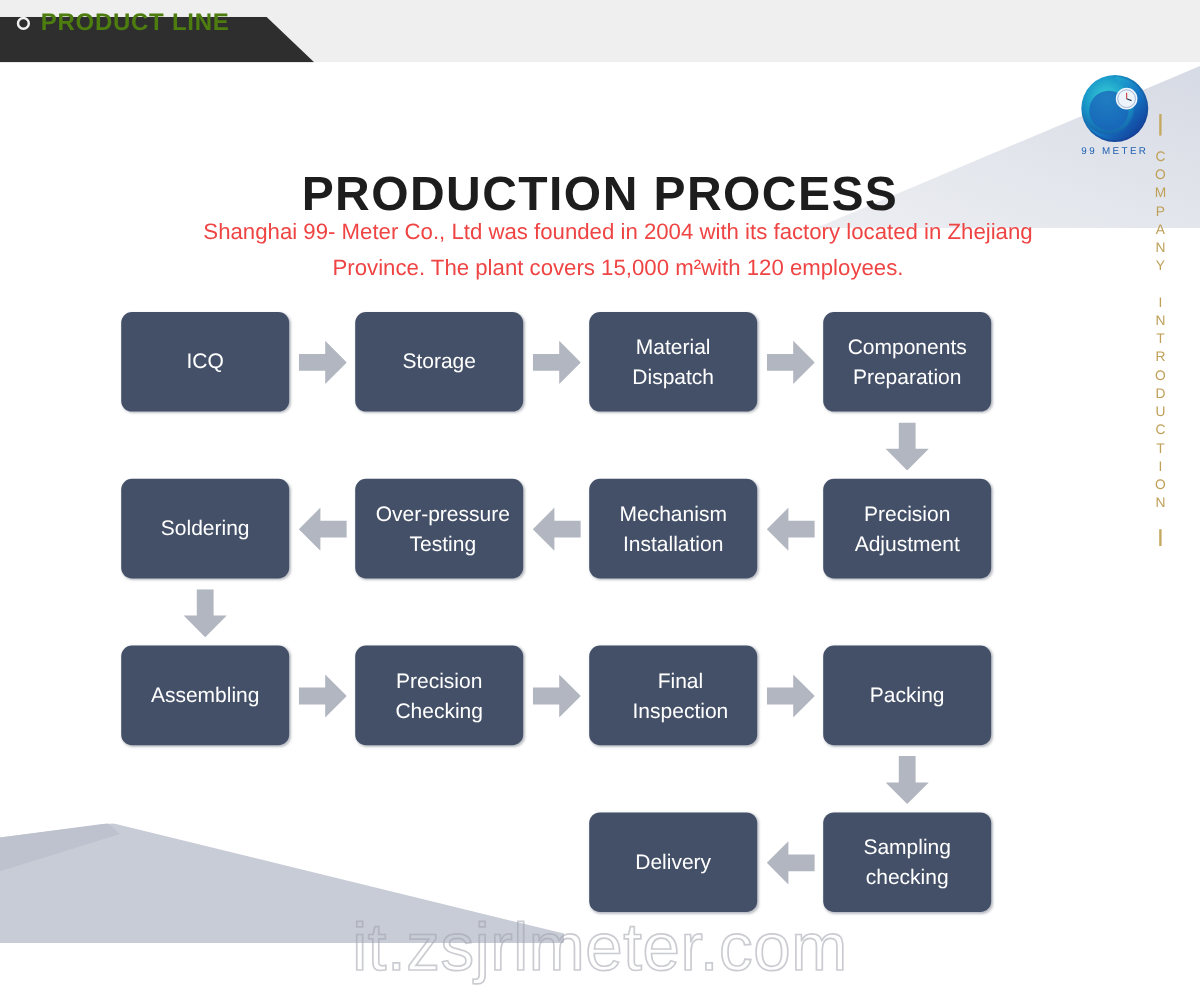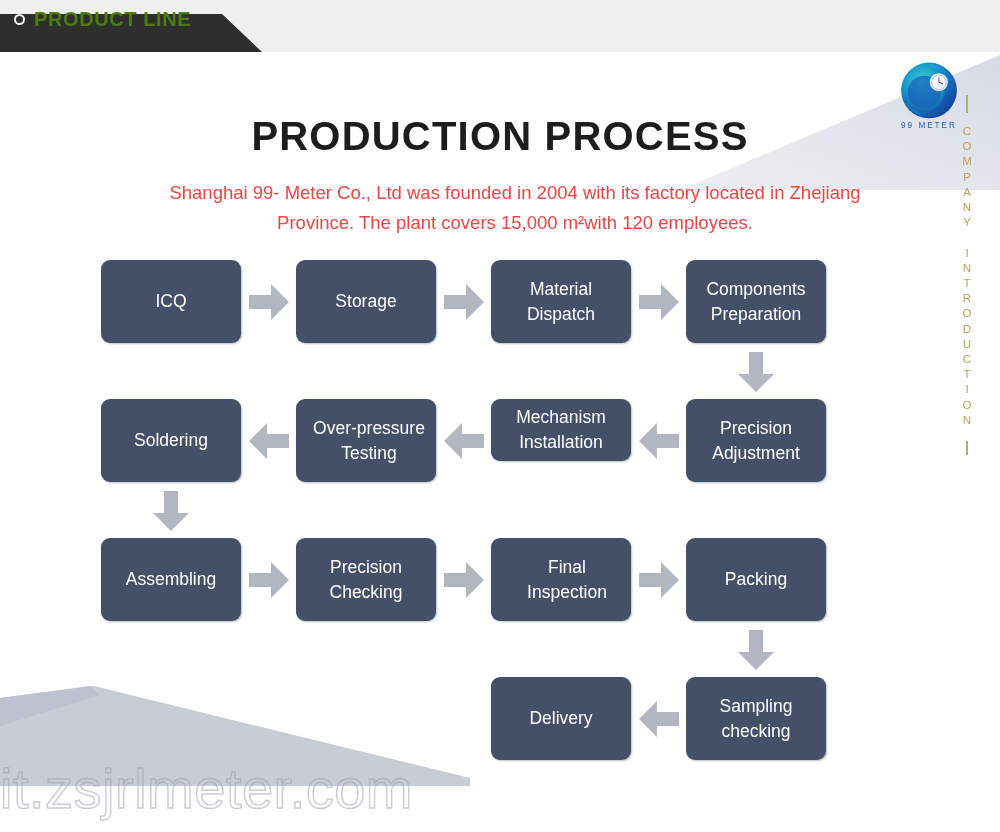--- a/index.html
+++ b/index.html
@@ -136,21 +136,21 @@
     text-orientation: upright;
     margin: 12px 0;
     white-space: nowrap;
     font-weight: normal;
   }
 
   
   .main-title {
     position: absolute;
     left: 0;
-    top: 114px;
+    top: 140px;
     width: 1000px;
     text-align: center;
     font-size: 40px;
     font-weight: bold;
     letter-spacing: 1.2px;
     color: #1d1d1d;
   }
   .intro-text {
     position: absolute;
     left: 150px;
@@ -192,21 +192,21 @@
     color: #b2b6c0;
   }
   .arrow svg { display: block; }
 
   
   .watermark {
     position: absolute;
     left: 0;
     top: 756px;
     width: 1000px;
-    text-align: left;
+    text-align: center;
     font-size: 56px;
     letter-spacing: 0.5px;
     color: rgba(255,255,255,0.0);
     -webkit-text-stroke: 1.4px rgba(160,163,172,0.55);
     font-family: "Liberation Sans", sans-serif;
   }
 </style>
 </head>
 <body>
 
@@ -273,21 +273,21 @@
         <span class="node-label">Components
 Preparation</span>
       </div>
       <div class="node" style="left: 101px; top: 399px; width: 140px; height: 83px; background: rgb(68, 80, 104);">
         <span class="node-label">Soldering</span>
       </div>
       <div class="node" style="left: 296px; top: 399px; width: 140px; height: 83px; background: rgb(68, 80, 104); padding-left: 14px;">
         <span class="node-label">Over-pressure
 Testing</span>
       </div>
-      <div class="node" style="left: 491px; top: 399px; width: 140px; height: 62px; background: rgb(68, 80, 104);">
+      <div class="node" style="left: 491px; top: 399px; width: 140px; height: 83px; background: rgb(68, 80, 104);">
         <span class="node-label">Mechanism
 Installation</span>
       </div>
       <div class="node" style="left: 686px; top: 399px; width: 140px; height: 83px; background: rgb(68, 80, 104);">
         <span class="node-label">Precision
 Adjustment</span>
       </div>
       <div class="node" style="left: 101px; top: 538px; width: 140px; height: 83px; background: rgb(68, 80, 104);">
         <span class="node-label">Assembling</span>
       </div>

